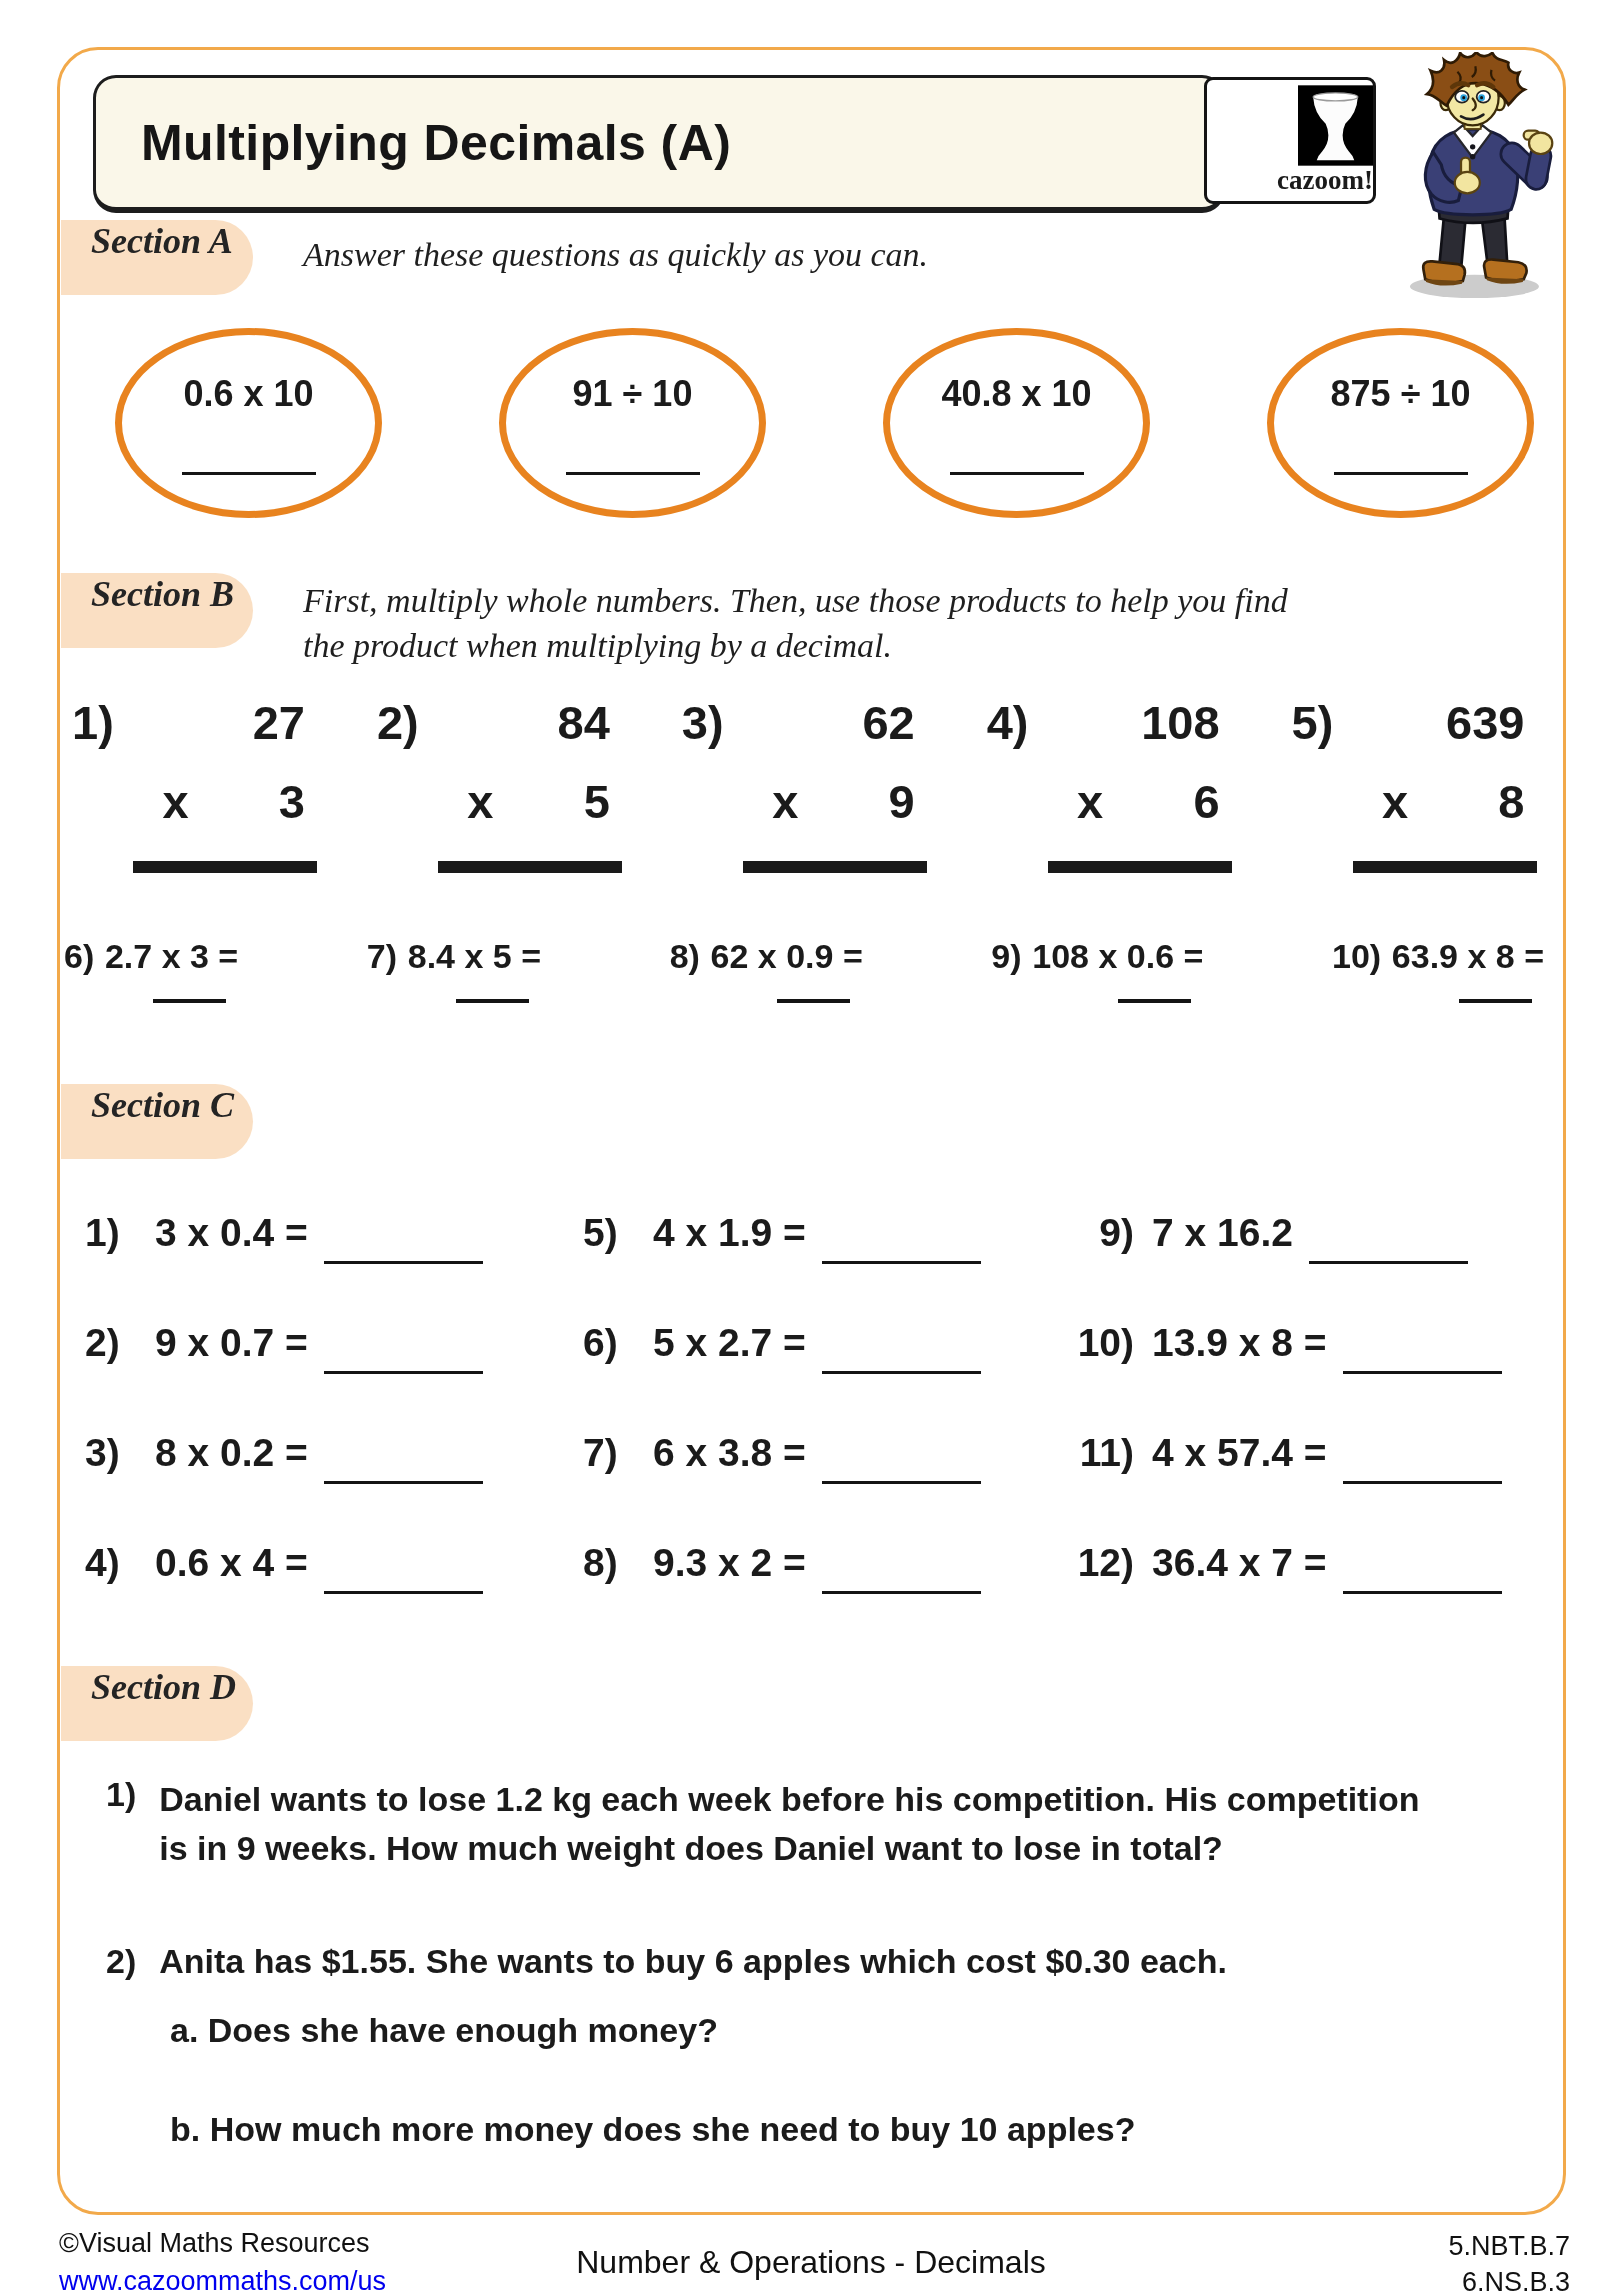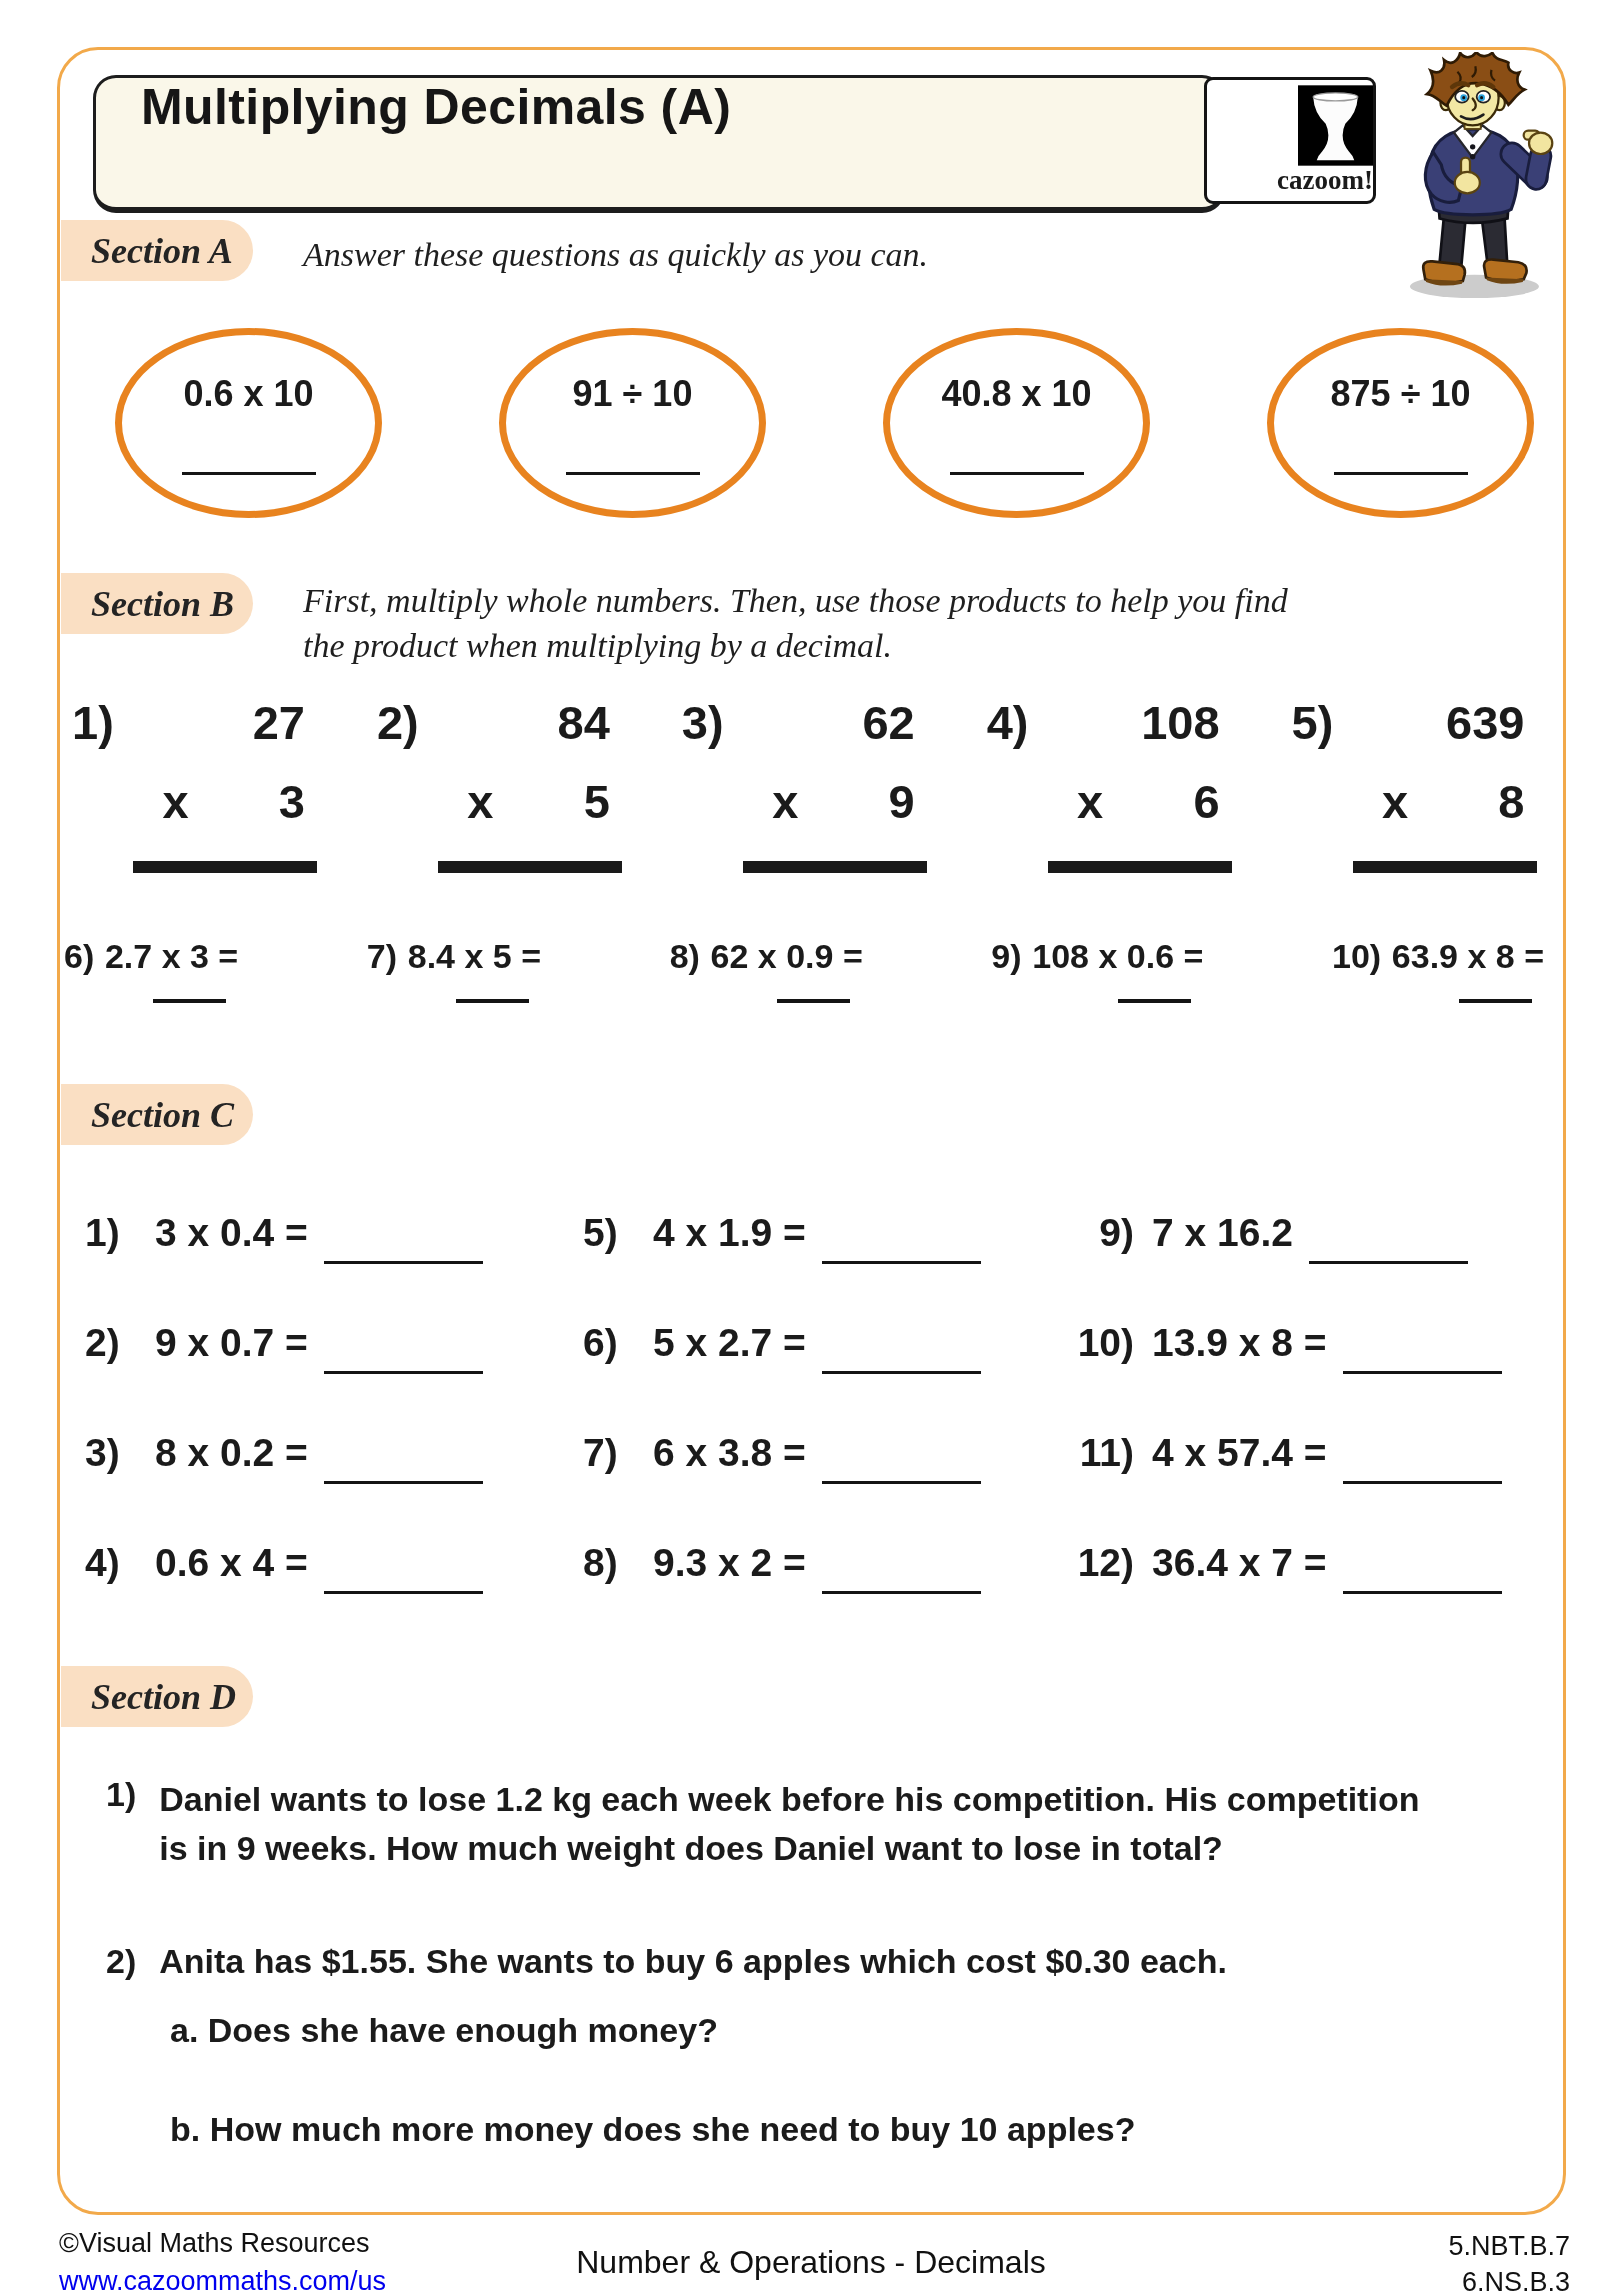--- a/index.html
+++ b/index.html
@@ -4,32 +4,32 @@
 <style>
   html,body{margin:0;padding:0;background:#ffffff;}
   #page{position:relative;width:1622px;height:2293px;background:#ffffff;
         font-family:"Liberation Sans",sans-serif;color:#1b1b1b;overflow:hidden;}
 
   .frame{position:absolute;left:57px;top:47px;width:1503px;height:2162px;
          border:3.6px solid #F2A94A;border-radius:41px;}
 
   .title-box{position:absolute;left:93px;top:75px;width:1132px;height:138px;
              background:#FAF7E9;border:3.6px solid #1d1d1d;border-bottom-width:6.3px;
-             border-radius:23px;display:flex;align-items:flex-start;box-sizing:border-box;}
+             border-radius:23px;display:flex;align-items:center;box-sizing:border-box;}
   .title-text{padding-left:45px;font-size:50px;font-weight:bold;letter-spacing:0.4px;color:#161616;}
 
   .logo-box{position:absolute;left:1204px;top:77px;width:172px;height:127px;background:#ffffff;
             border:3.6px solid #141414;border-radius:9px;box-sizing:border-box;
             display:flex;flex-direction:column;align-items:flex-end;}
   .logo-text{font-family:"Liberation Serif",serif;font-weight:bold;font-size:27px;margin-top:-1.8px;}
 
   .mascot{position:absolute;left:1382px;top:52px;}
 
-  .sec-label{position:absolute;left:61px;width:192px;height:61px;background:#FADFC3;
-             border-radius:0 39px 39px 0;display:flex;align-items:center;box-sizing:border-box;
+  .sec-label{position:absolute;left:61px;width:192px;height:75px;background:#FADFC3;
+             border-radius:0 39px 39px 0;display:flex;box-sizing:border-box;
              padding-left:30px;font-family:"Liberation Serif",serif;font-style:italic;
              font-weight:bold;font-size:36px;color:#242424;}
   .la{top:220px}.lb{top:573px}.lc{top:1084px}.ld{top:1666px}
 
   .instr{position:absolute;font-family:"Liberation Serif",serif;font-style:italic;
          font-size:34px;color:#1f1f1f;}
   .instr-a{left:303px;top:236px;}
   .instr-b{left:303px;top:579px;line-height:1.32;}
 
   .ovals-row{position:absolute;left:115px;top:328px;width:1419px;display:flex;justify-content:space-between;}

